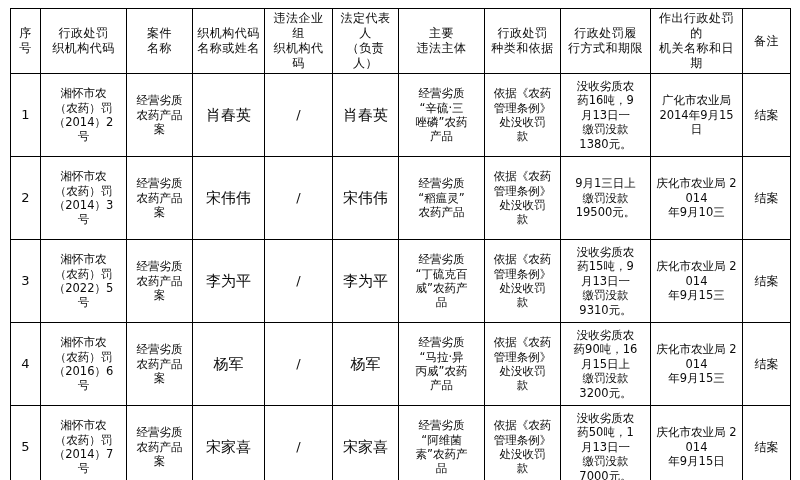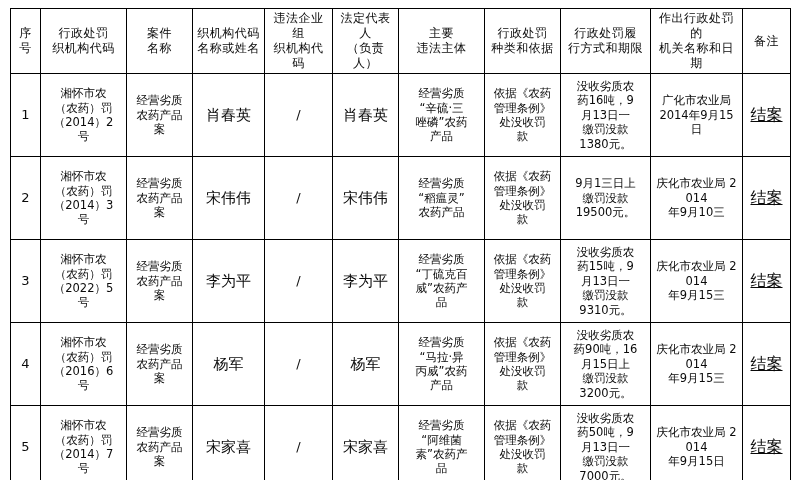--- a/index.html
+++ b/index.html
@@ -60,21 +60,21 @@
   .col-fact  { width: 86px; }
   .col-type  { width: 76px; }
   .col-meas  { width: 90px; }
   .col-organ { width: 92px; }
   .col-note  { width: 48px; }
 
   .cell-lines span {
     display: block;
   }
   .seq-cell { font-size: 13px; }
-  .note-cell { font-size: 16px; text-decoration: underline; }
+  .note-cell { font-size: 12px; }
   .name-cell { font-size: 15px; }
   .slash-cell { font-size: 13px; }
 </style>
 </head>
 <body>
 
 <div class="sheet">
   <table class="admin-table">
     <colgroup>
       <col class="col-seq">
@@ -369,21 +369,21 @@
             <span>品</span>
           </td>
           <td class="cell-lines">
             <span>依据《农药</span>
             <span>管理条例》</span>
             <span>处没收罚</span>
             <span>款</span>
           </td>
           <td class="cell-lines">
             <span>没收劣质农</span>
-            <span>药50吨，9</span>
+            <span>药50吨，1</span>
             <span>月13日一</span>
             <span>缴罚没款</span>
             <span>7000元。</span>
           </td>
           <td class="cell-lines">
             <span>庆化市农业局 2014</span>
             <span>年9月15日</span>
           </td>
           <td class="cell-lines note-cell">
             <span>结案</span>

